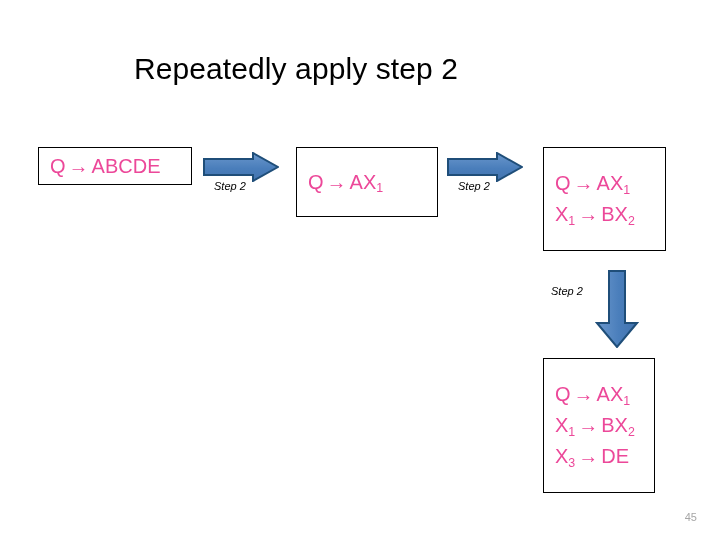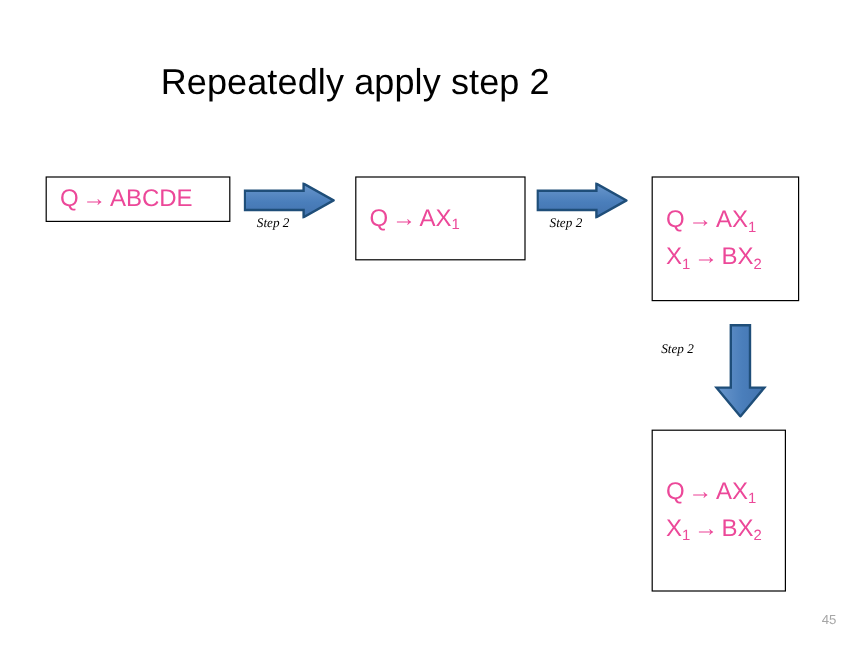--- a/index.html
+++ b/index.html
@@ -71,21 +71,21 @@
   .block-arrow {
     position: absolute;
   }
   #arrow-right-1 { left: 203px; top: 152px; width: 76px; height: 30px; }
   #arrow-right-2 { left: 447px; top: 152px; width: 76px; height: 30px; }
   #arrow-down-1  { left: 595px; top: 270px; width: 44px; height: 78px; }
 
   
   .step-label {
     position: absolute;
-    font-family: Liberation Serif, serif;
+    font-family: Liberation Sans, sans-serif;
     font-style: italic;
     font-size: 11px;
     line-height: 13px;
     color: #000000;
     white-space: nowrap;
   }
   #step-label-1 { left: 214px; top: 180px; }
   #step-label-2 { left: 458px; top: 180px; }
   #step-label-3 { left: 551px; top: 285px; }
 
@@ -127,20 +127,23 @@
     </div>
   </div>
 
   <div class="rule-box" id="box-4">
     <div class="rule-line">
       <span>Q</span><span class="arrow-glyph">→</span><span>AX</span><sub>1</sub>
     </div>
     <div class="rule-line">
       <span>X</span><sub>1</sub><span class="arrow-glyph">→</span><span>BX</span><sub>2</sub>
     </div>
+    <div class="rule-line">
+      <span>X</span><sub>3</sub><span class="arrow-glyph">→</span><span>DE</span>
+    </div>
   </div>
 
   <svg class="block-arrow" id="arrow-right-1" viewBox="0 0 76 30">
     <defs>
       <linearGradient id="gradR1" x1="0" y1="0" x2="0" y2="1">
         <stop offset="0%" stop-color="#6A97CC"></stop>
         <stop offset="55%" stop-color="#4A7EBB"></stop>
         <stop offset="100%" stop-color="#4373AE"></stop>
       </linearGradient>
     </defs>

